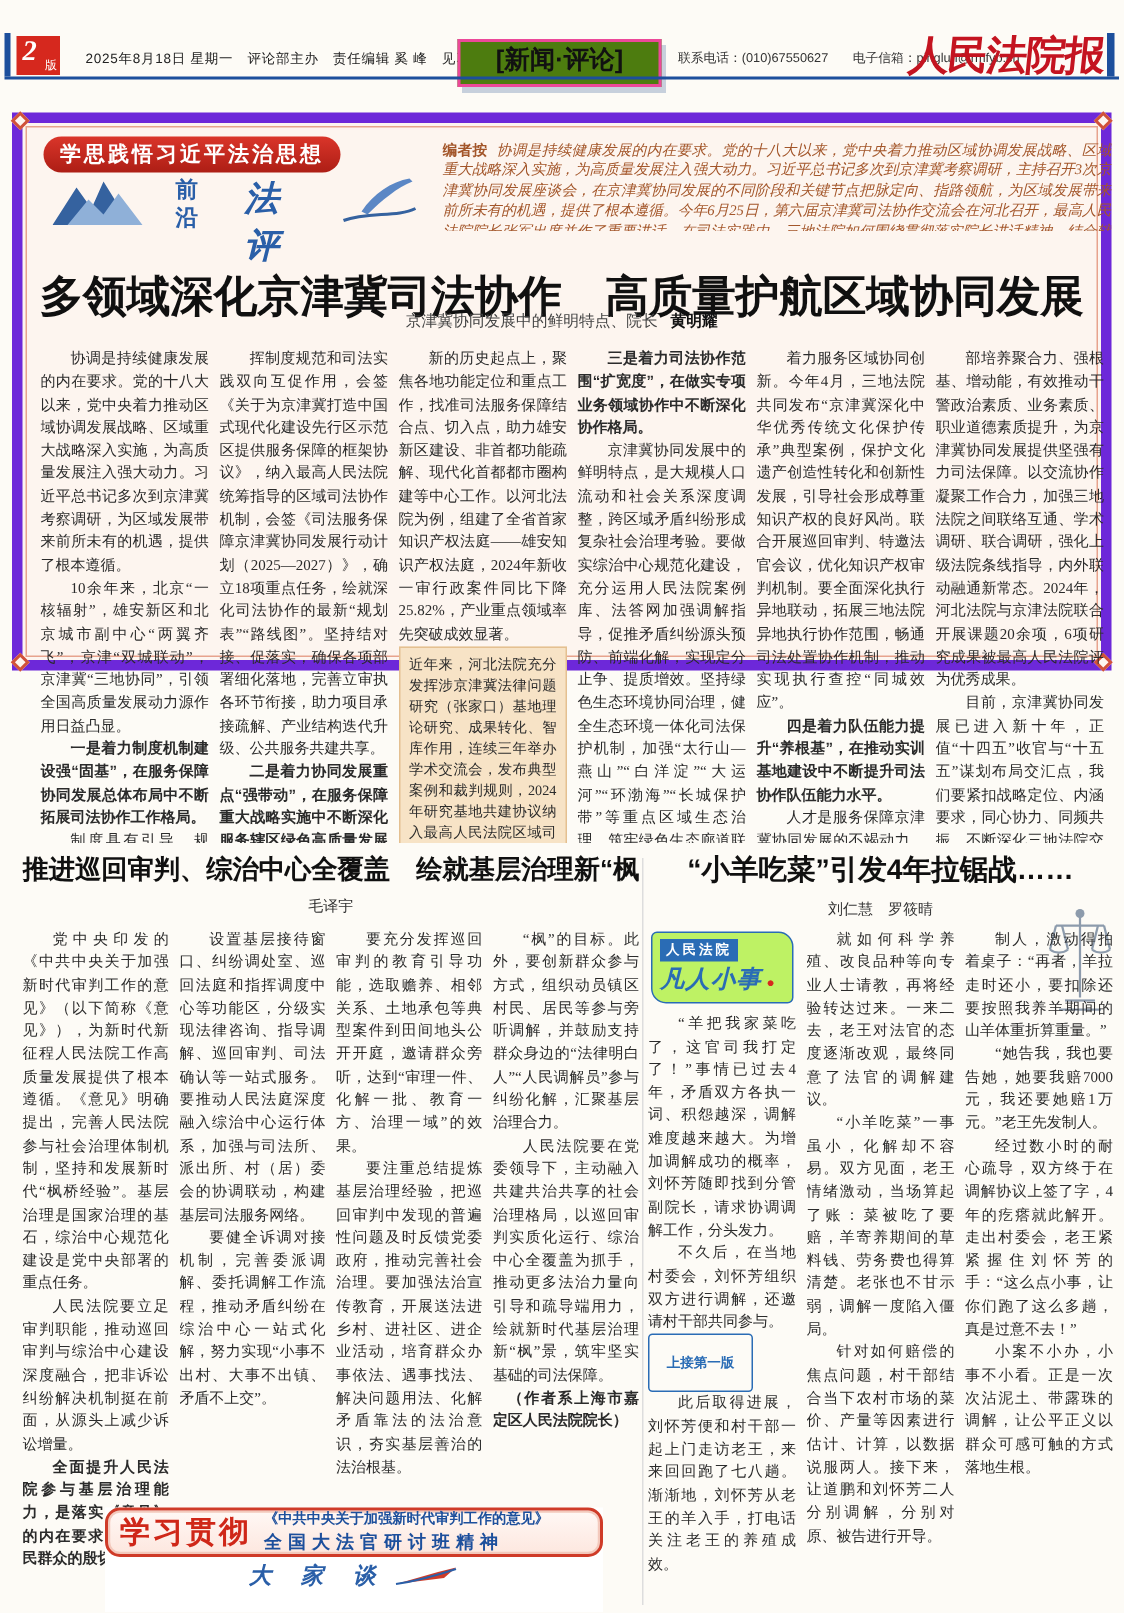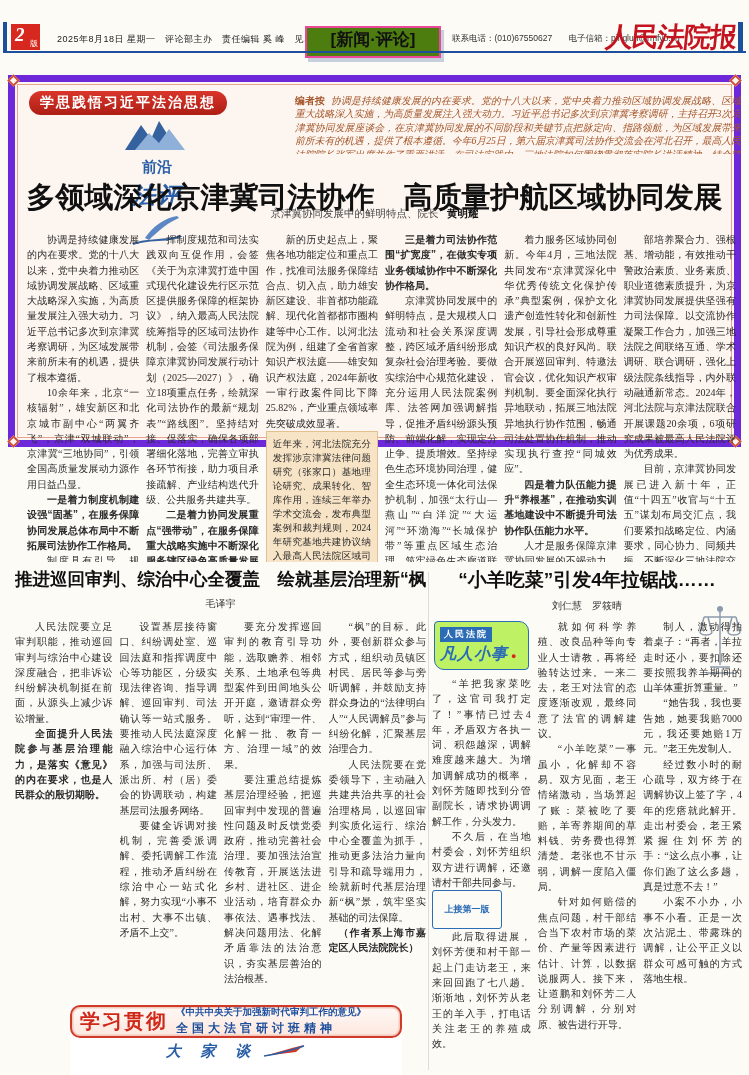--- a/index.html
+++ b/index.html
@@ -36,21 +36,21 @@
   .frame-inner { position:absolute; inset:2px; border:1px solid #e7a38d; pointer-events:none; }
   .corner { position:absolute; width:9px; height:9px; background:#fdf5ef; border:2px solid #d0513a; transform:rotate(45deg); }
   .c-tl { left:-6px; top:-6px; } .c-tr { right:-6px; top:-6px; }
   .c-bl { left:-6px; bottom:-6px; } .c-br { right:-6px; bottom:-6px; }
 
   .qy-logo { left:14px; top:9px; width:250px; }
   .qy-banner {
     display:inline-block; background:linear-gradient(#da352a,#ad1e15); color:#fff;
     border-radius:13px; padding:3px 11px; font:bold 14px "Liberation Sans",sans-serif; letter-spacing:2px;
   }
-  .qy-row2 { display:flex; align-items:center; margin:2px 0 0 6px; gap:3px;flex-direction:column; }
+  .qy-row2 { display:flex; align-items:flex-start; margin:2px 0 0 6px; gap:18px; }
   .qy-small { color:#2a5fa8; font:bold 15px "Liberation Serif",serif; }
   .qy-big { color:#2a5fa8; font:bold italic 23px "Liberation Serif",serif; letter-spacing:2px; }
 
   .editor-note {
     left:280px; top:12px; width:446px; height:60px; overflow:hidden;
     color:#a3562a; font:italic 9.8px "Liberation Serif",serif; line-height:13.4px; text-align:justify;
   }
   .editor-note b { font-style:normal; margin-right:6px; }
 
   .feature-headline {
@@ -191,20 +191,21 @@
         <p class="blk-p">目前，京津冀协同发展已进入新十年，正值“十四五”收官与“十五五”谋划布局交汇点，我们要紧扣战略定位、内涵要求，同心协力、同频共振，不断深化三地法院交流合作，共同谱写服务保障中国式现代化建设先行区、示范区“司法协奏曲”。</p>
       </div>
     </div>
 </div>
 
 <div class="abs article art-left">
   <div class="art-headline">推进巡回审判、综治中心全覆盖　绘就基层治理新“枫”景</div>
   <div class="art-byline">毛译宇</div>
   <div class="cols art-cols">
       <div class="col">
+        <p class="blk-p">党中央印发的《中共中央关于加强新时代审判工作的意见》（以下简称《意见》），为新时代新征程人民法院工作高质量发展提供了根本遵循。《意见》明确提出，完善人民法院参与社会治理体制机制，坚持和发展新时代“枫桥经验”。基层治理是国家治理的基石，综治中心规范化建设是党中央部署的重点任务。</p>
         <p class="blk-p">人民法院要立足审判职能，推动巡回审判与综治中心建设深度融合，把非诉讼纠纷解决机制挺在前面，从源头上减少诉讼增量。</p>
         <p class="blk-b">全面提升人民法院参与基层治理能力，是落实《意见》的内在要求，也是人民群众的殷切期盼。</p>
       </div>
       <div class="col">
         <p class="blk-p">设置基层接待窗口、纠纷调处室、巡回法庭和指挥调度中心等功能区，分级实现法律咨询、指导调解、巡回审判、司法确认等一站式服务。要推动人民法庭深度融入综治中心运行体系，加强与司法所、派出所、村（居）委会的协调联动，构建基层司法服务网络。</p>
         <p class="blk-p">要健全诉调对接机制，完善委派调解、委托调解工作流程，推动矛盾纠纷在综治中心一站式化解，努力实现“小事不出村、大事不出镇、矛盾不上交”。</p>
       </div>
       <div class="col">
         <p class="blk-p">要充分发挥巡回审判的教育引导功能，选取赡养、相邻关系、土地承包等典型案件到田间地头公开开庭，邀请群众旁听，达到“审理一件、化解一批、教育一方、治理一域”的效果。</p>
         <p class="blk-p">要注重总结提炼基层治理经验，把巡回审判中发现的普遍性问题及时反馈党委政府，推动完善社会治理。要加强法治宣传教育，开展送法进乡村、进社区、进企业活动，培育群众办事依法、遇事找法、解决问题用法、化解矛盾靠法的法治意识，夯实基层善治的法治根基。</p>

